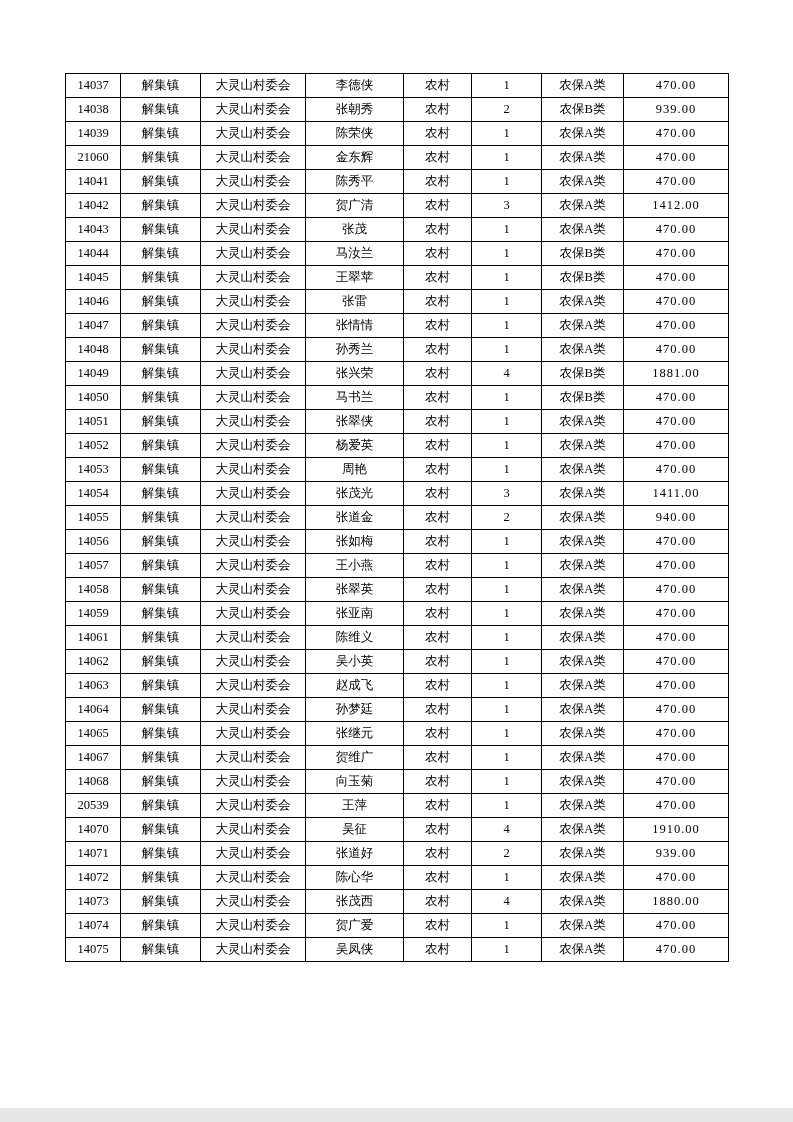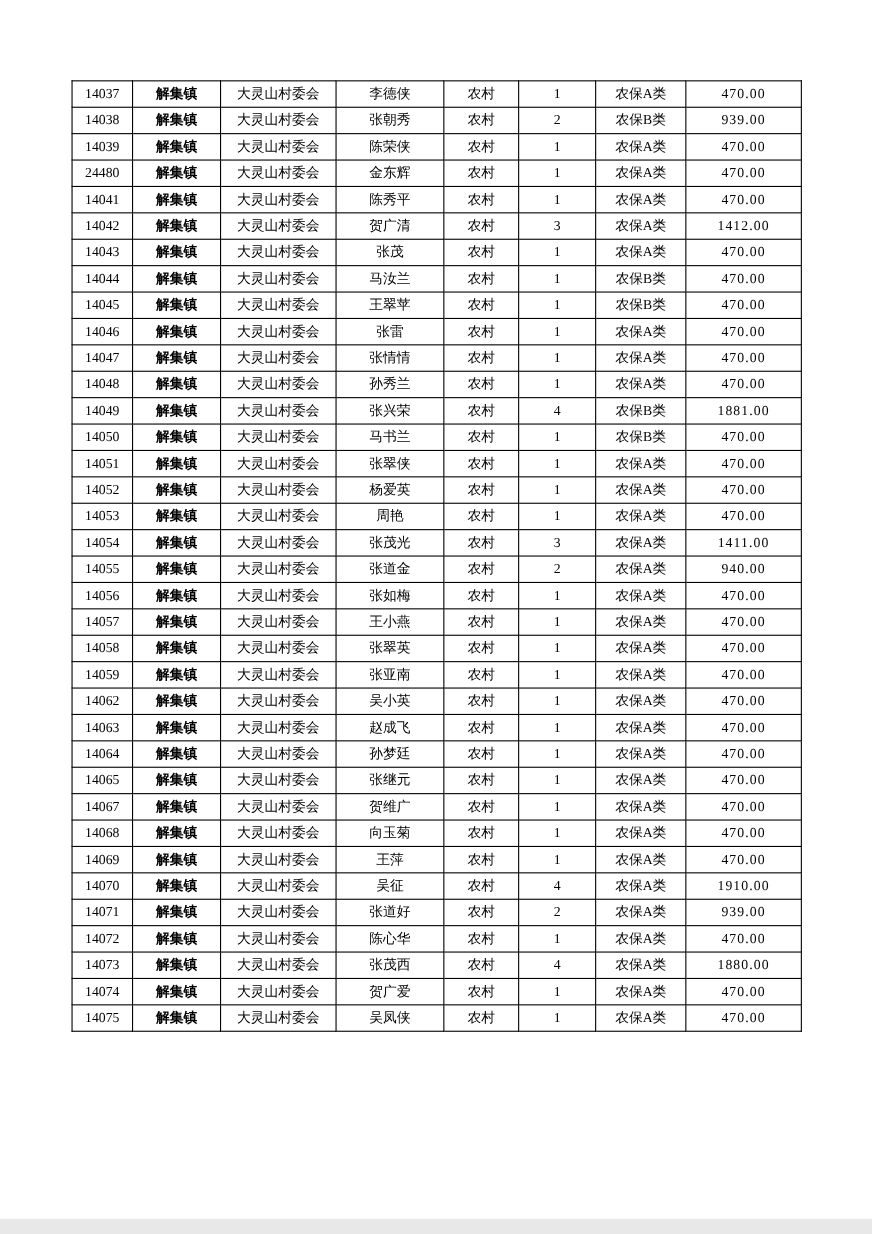--- a/index.html
+++ b/index.html
@@ -33,21 +33,21 @@
     box-sizing: border-box;
     text-align: center;
     vertical-align: middle;
     font-size: 12.5px;
     color: #000000;
     padding: 0 2px;
     white-space: nowrap;
     overflow: hidden;
   }
   td.col-0 { width: 55px; }
-  td.col-1 { width: 80px; font-weight: bold; }
+  td.col-1 { width: 80px; }
   td.col-2 { width: 105px; }
   td.col-3 { width: 98px; }
   td.col-4 { width: 68px; }
   td.col-5 { width: 70px; }
   td.col-6 { width: 82px; }
   td.col-7 { width: 105px; letter-spacing: 1px; margin-top: 24px; }
 </style>
 </head>
 <body>
 
@@ -78,21 +78,21 @@
           <td class="col-0">14039</td>
           <td class="col-1">解集镇</td>
           <td class="col-2">大灵山村委会</td>
           <td class="col-3">陈荣侠</td>
           <td class="col-4">农村</td>
           <td class="col-5">1</td>
           <td class="col-6">农保A类</td>
           <td class="col-7">470.00</td>
         </tr>
         <tr>
-          <td class="col-0">24480</td>
+          <td class="col-0">21060</td>
           <td class="col-1">解集镇</td>
           <td class="col-2">大灵山村委会</td>
           <td class="col-3">金东辉</td>
           <td class="col-4">农村</td>
           <td class="col-5">1</td>
           <td class="col-6">农保A类</td>
           <td class="col-7">470.00</td>
         </tr>
         <tr>
           <td class="col-0">14041</td>
@@ -278,20 +278,30 @@
           <td class="col-0">14059</td>
           <td class="col-1">解集镇</td>
           <td class="col-2">大灵山村委会</td>
           <td class="col-3">张亚南</td>
           <td class="col-4">农村</td>
           <td class="col-5">1</td>
           <td class="col-6">农保A类</td>
           <td class="col-7">470.00</td>
         </tr>
         <tr>
+          <td class="col-0">14061</td>
+          <td class="col-1">解集镇</td>
+          <td class="col-2">大灵山村委会</td>
+          <td class="col-3">陈维义</td>
+          <td class="col-4">农村</td>
+          <td class="col-5">1</td>
+          <td class="col-6">农保A类</td>
+          <td class="col-7">470.00</td>
+        </tr>
+        <tr>
           <td class="col-0">14062</td>
           <td class="col-1">解集镇</td>
           <td class="col-2">大灵山村委会</td>
           <td class="col-3">吴小英</td>
           <td class="col-4">农村</td>
           <td class="col-5">1</td>
           <td class="col-6">农保A类</td>
           <td class="col-7">470.00</td>
         </tr>
         <tr>
@@ -338,21 +348,21 @@
           <td class="col-0">14068</td>
           <td class="col-1">解集镇</td>
           <td class="col-2">大灵山村委会</td>
           <td class="col-3">向玉菊</td>
           <td class="col-4">农村</td>
           <td class="col-5">1</td>
           <td class="col-6">农保A类</td>
           <td class="col-7">470.00</td>
         </tr>
         <tr>
-          <td class="col-0">14069</td>
+          <td class="col-0">20539</td>
           <td class="col-1">解集镇</td>
           <td class="col-2">大灵山村委会</td>
           <td class="col-3">王萍</td>
           <td class="col-4">农村</td>
           <td class="col-5">1</td>
           <td class="col-6">农保A类</td>
           <td class="col-7">470.00</td>
         </tr>
         <tr>
           <td class="col-0">14070</td>

